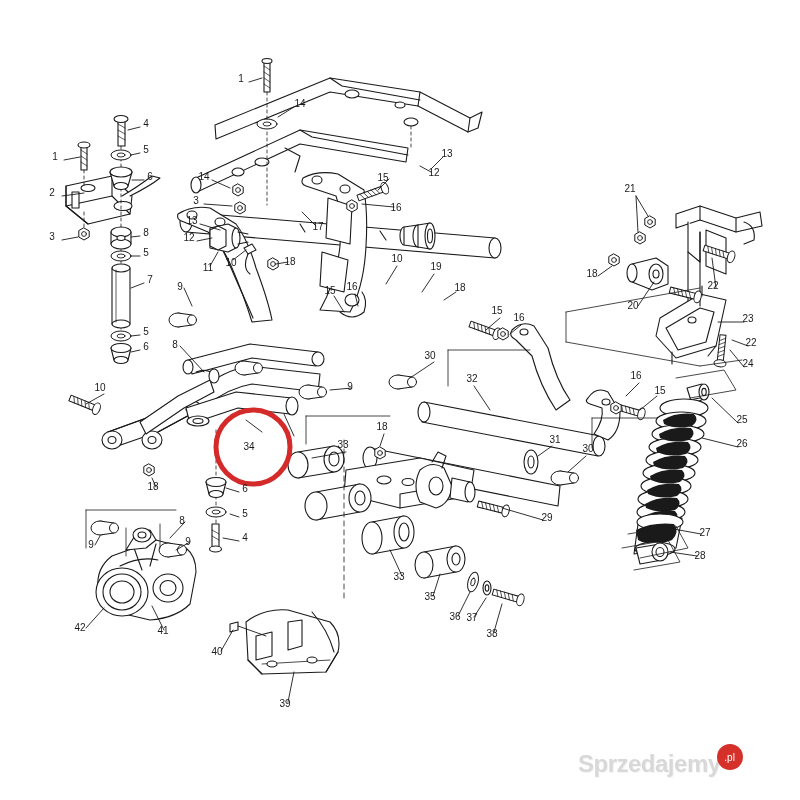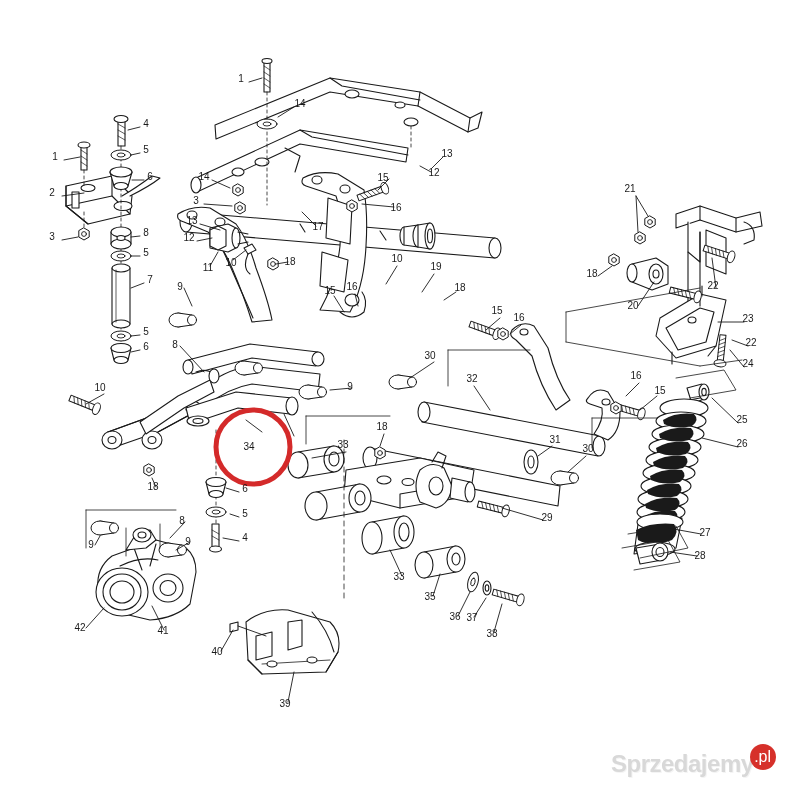--- a/index.html
+++ b/index.html
@@ -1,25 +1,25 @@
 <!DOCTYPE html>
 <html><head>
 <meta charset="utf-8">
 <style>
   html,body{margin:0;padding:0;background:#ffffff;}
   body{width:800px;height:800px;overflow:hidden;font-family:"Liberation Sans",sans-serif;}
   #stage{position:relative;width:800px;height:800px;background:#ffffff;}
   #diagram{position:absolute;left:0;top:0;width:800px;height:800px;}
   .callout{font-family:"Liberation Sans",sans-serif;font-size:10px;fill:#1a1a1a;}
-  #watermark{position:absolute;left:611px;top:744px;display:flex;align-items:center;
+  #watermark{position:absolute;left:578px;top:744px;display:flex;align-items:center;
              font-family:"Liberation Sans",sans-serif;font-size:24px;font-weight:bold;
              color:#d8d8d8;text-shadow:1px 1px 0 #f4f4f4;letter-spacing:-0.5px;}
   #wm-badge{display:inline-flex;align-items:center;justify-content:center;
             width:26px;height:26px;border-radius:50%;background:#d6302a;color:#ffffff;
-            font-size:16px;font-weight:normal;margin-left:-4px;margin-bottom:14px;
+            font-size:10px;font-weight:normal;margin-left:-4px;margin-bottom:14px;
             text-shadow:none;letter-spacing:0;}
 </style>
 </head>
 <body>
 
 <div id="stage">
 
   <svg id="diagram" viewBox="0 0 800 800">
     <defs>
       <g id="hexnut">

